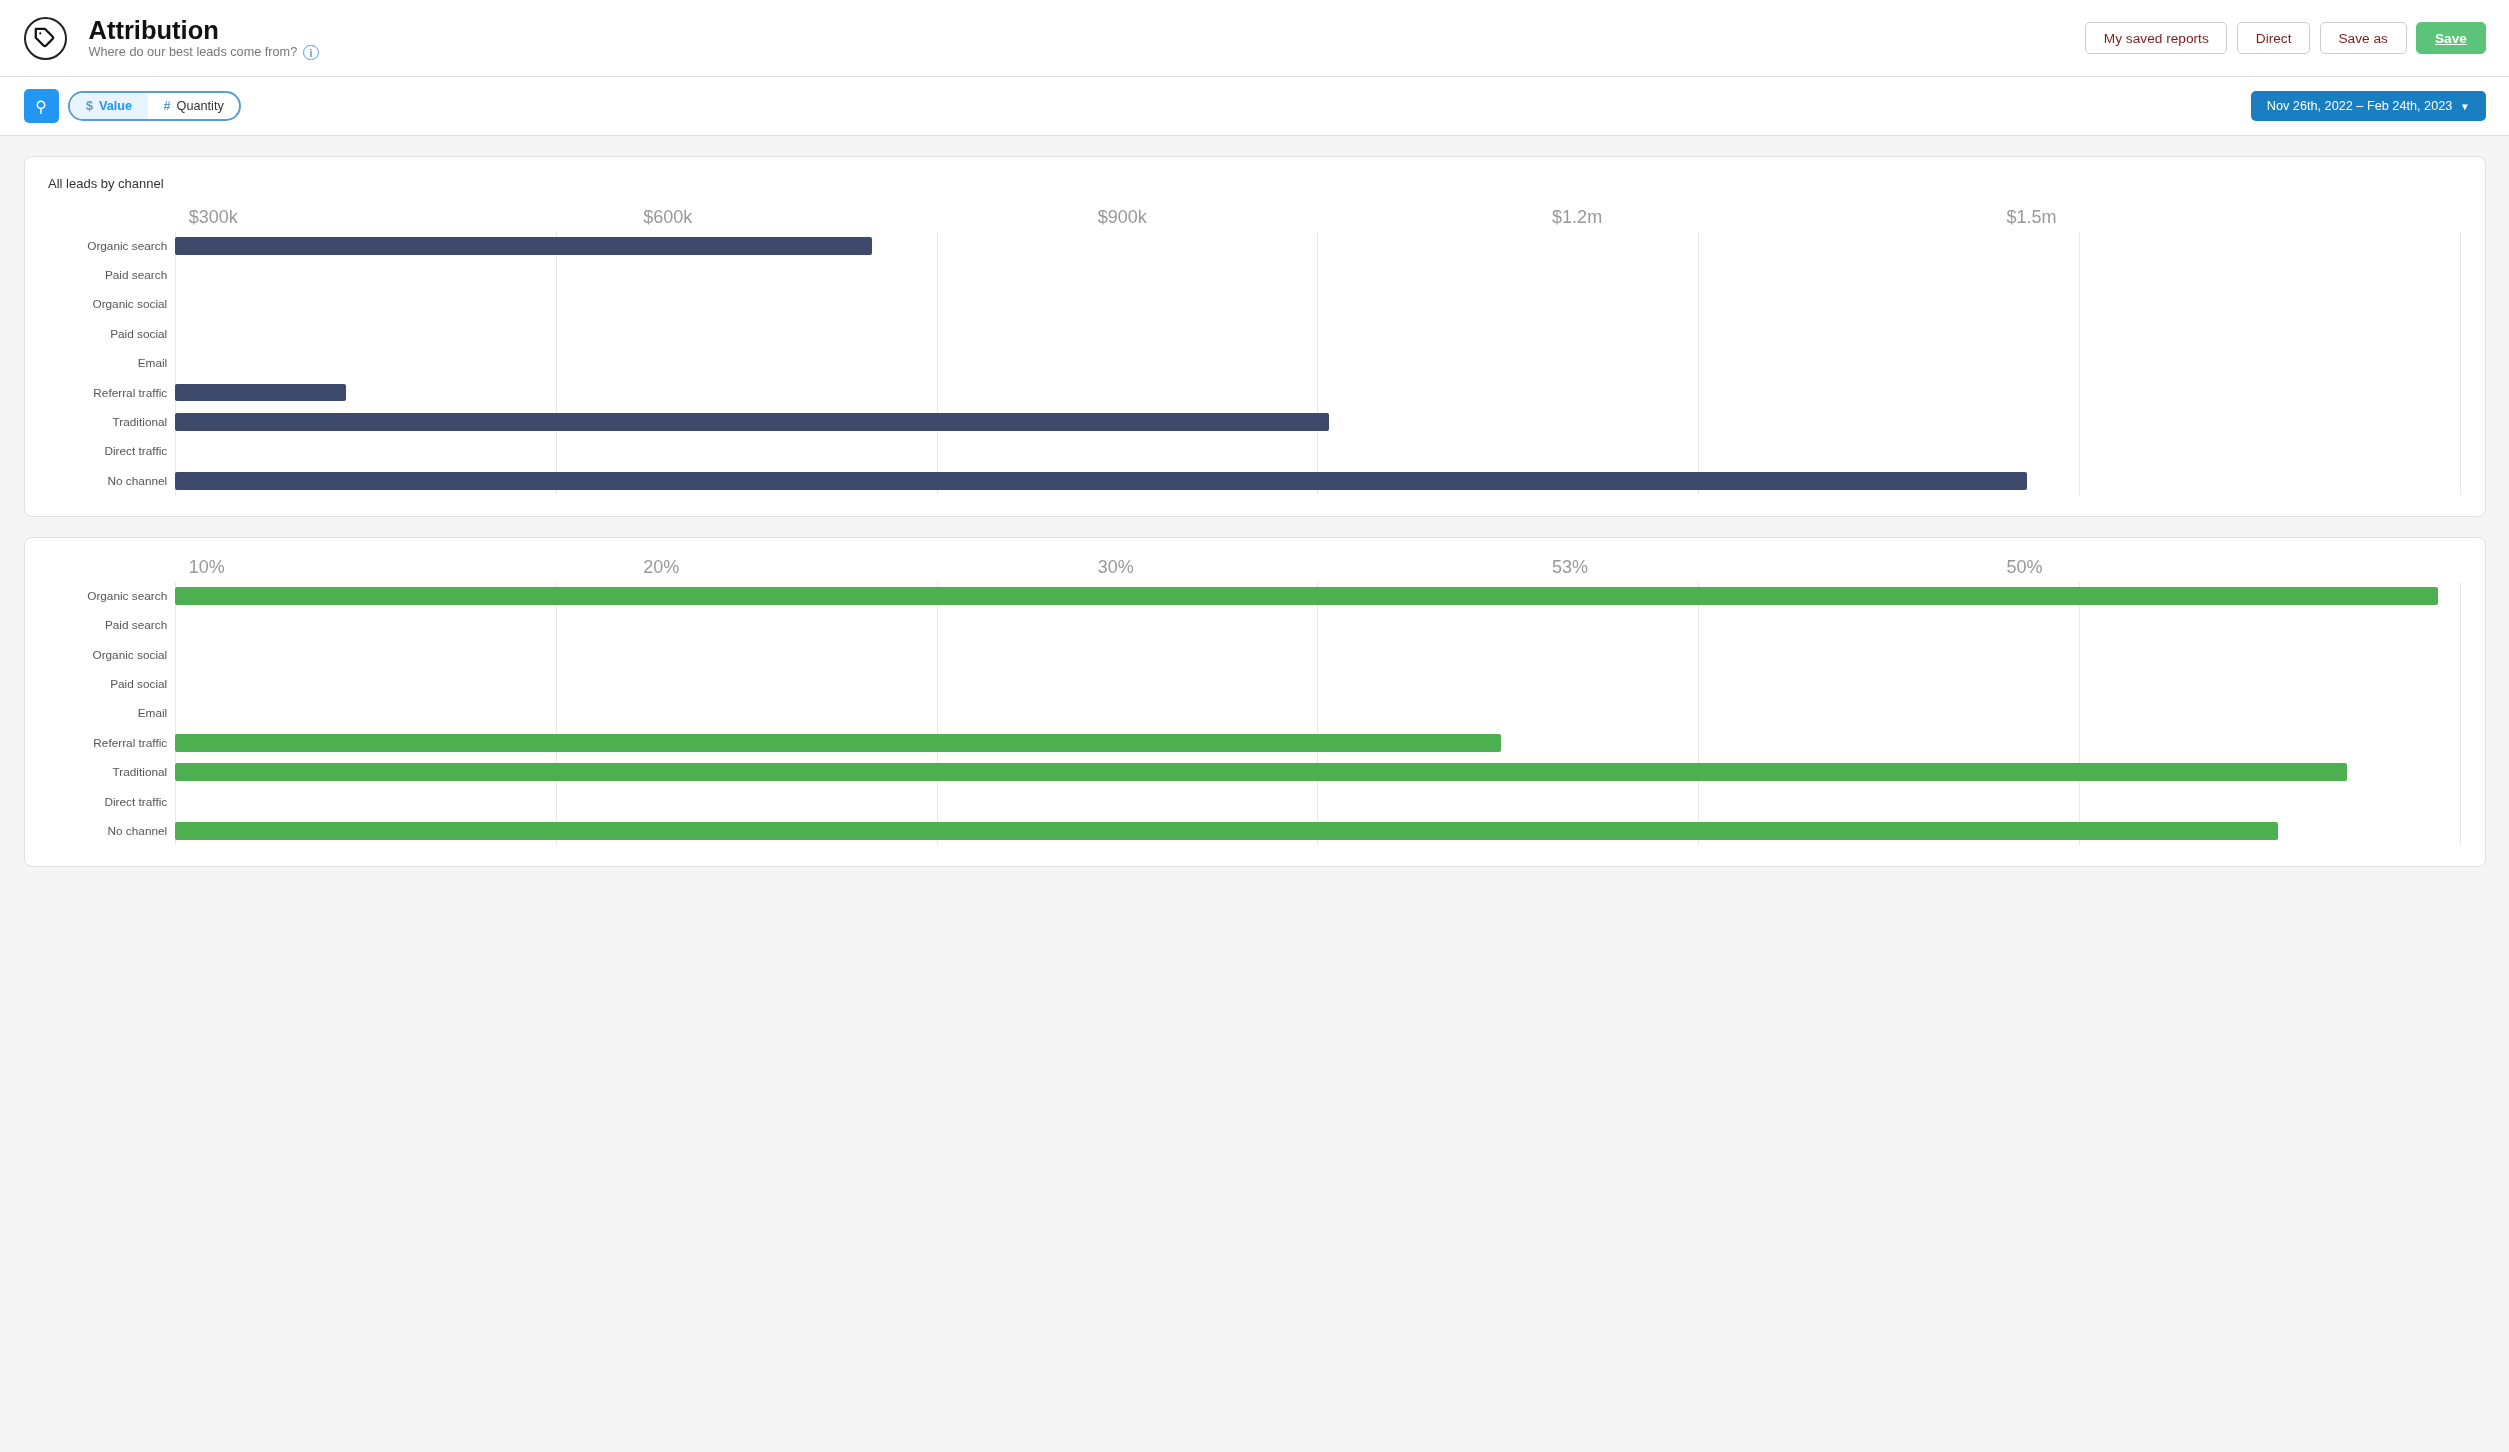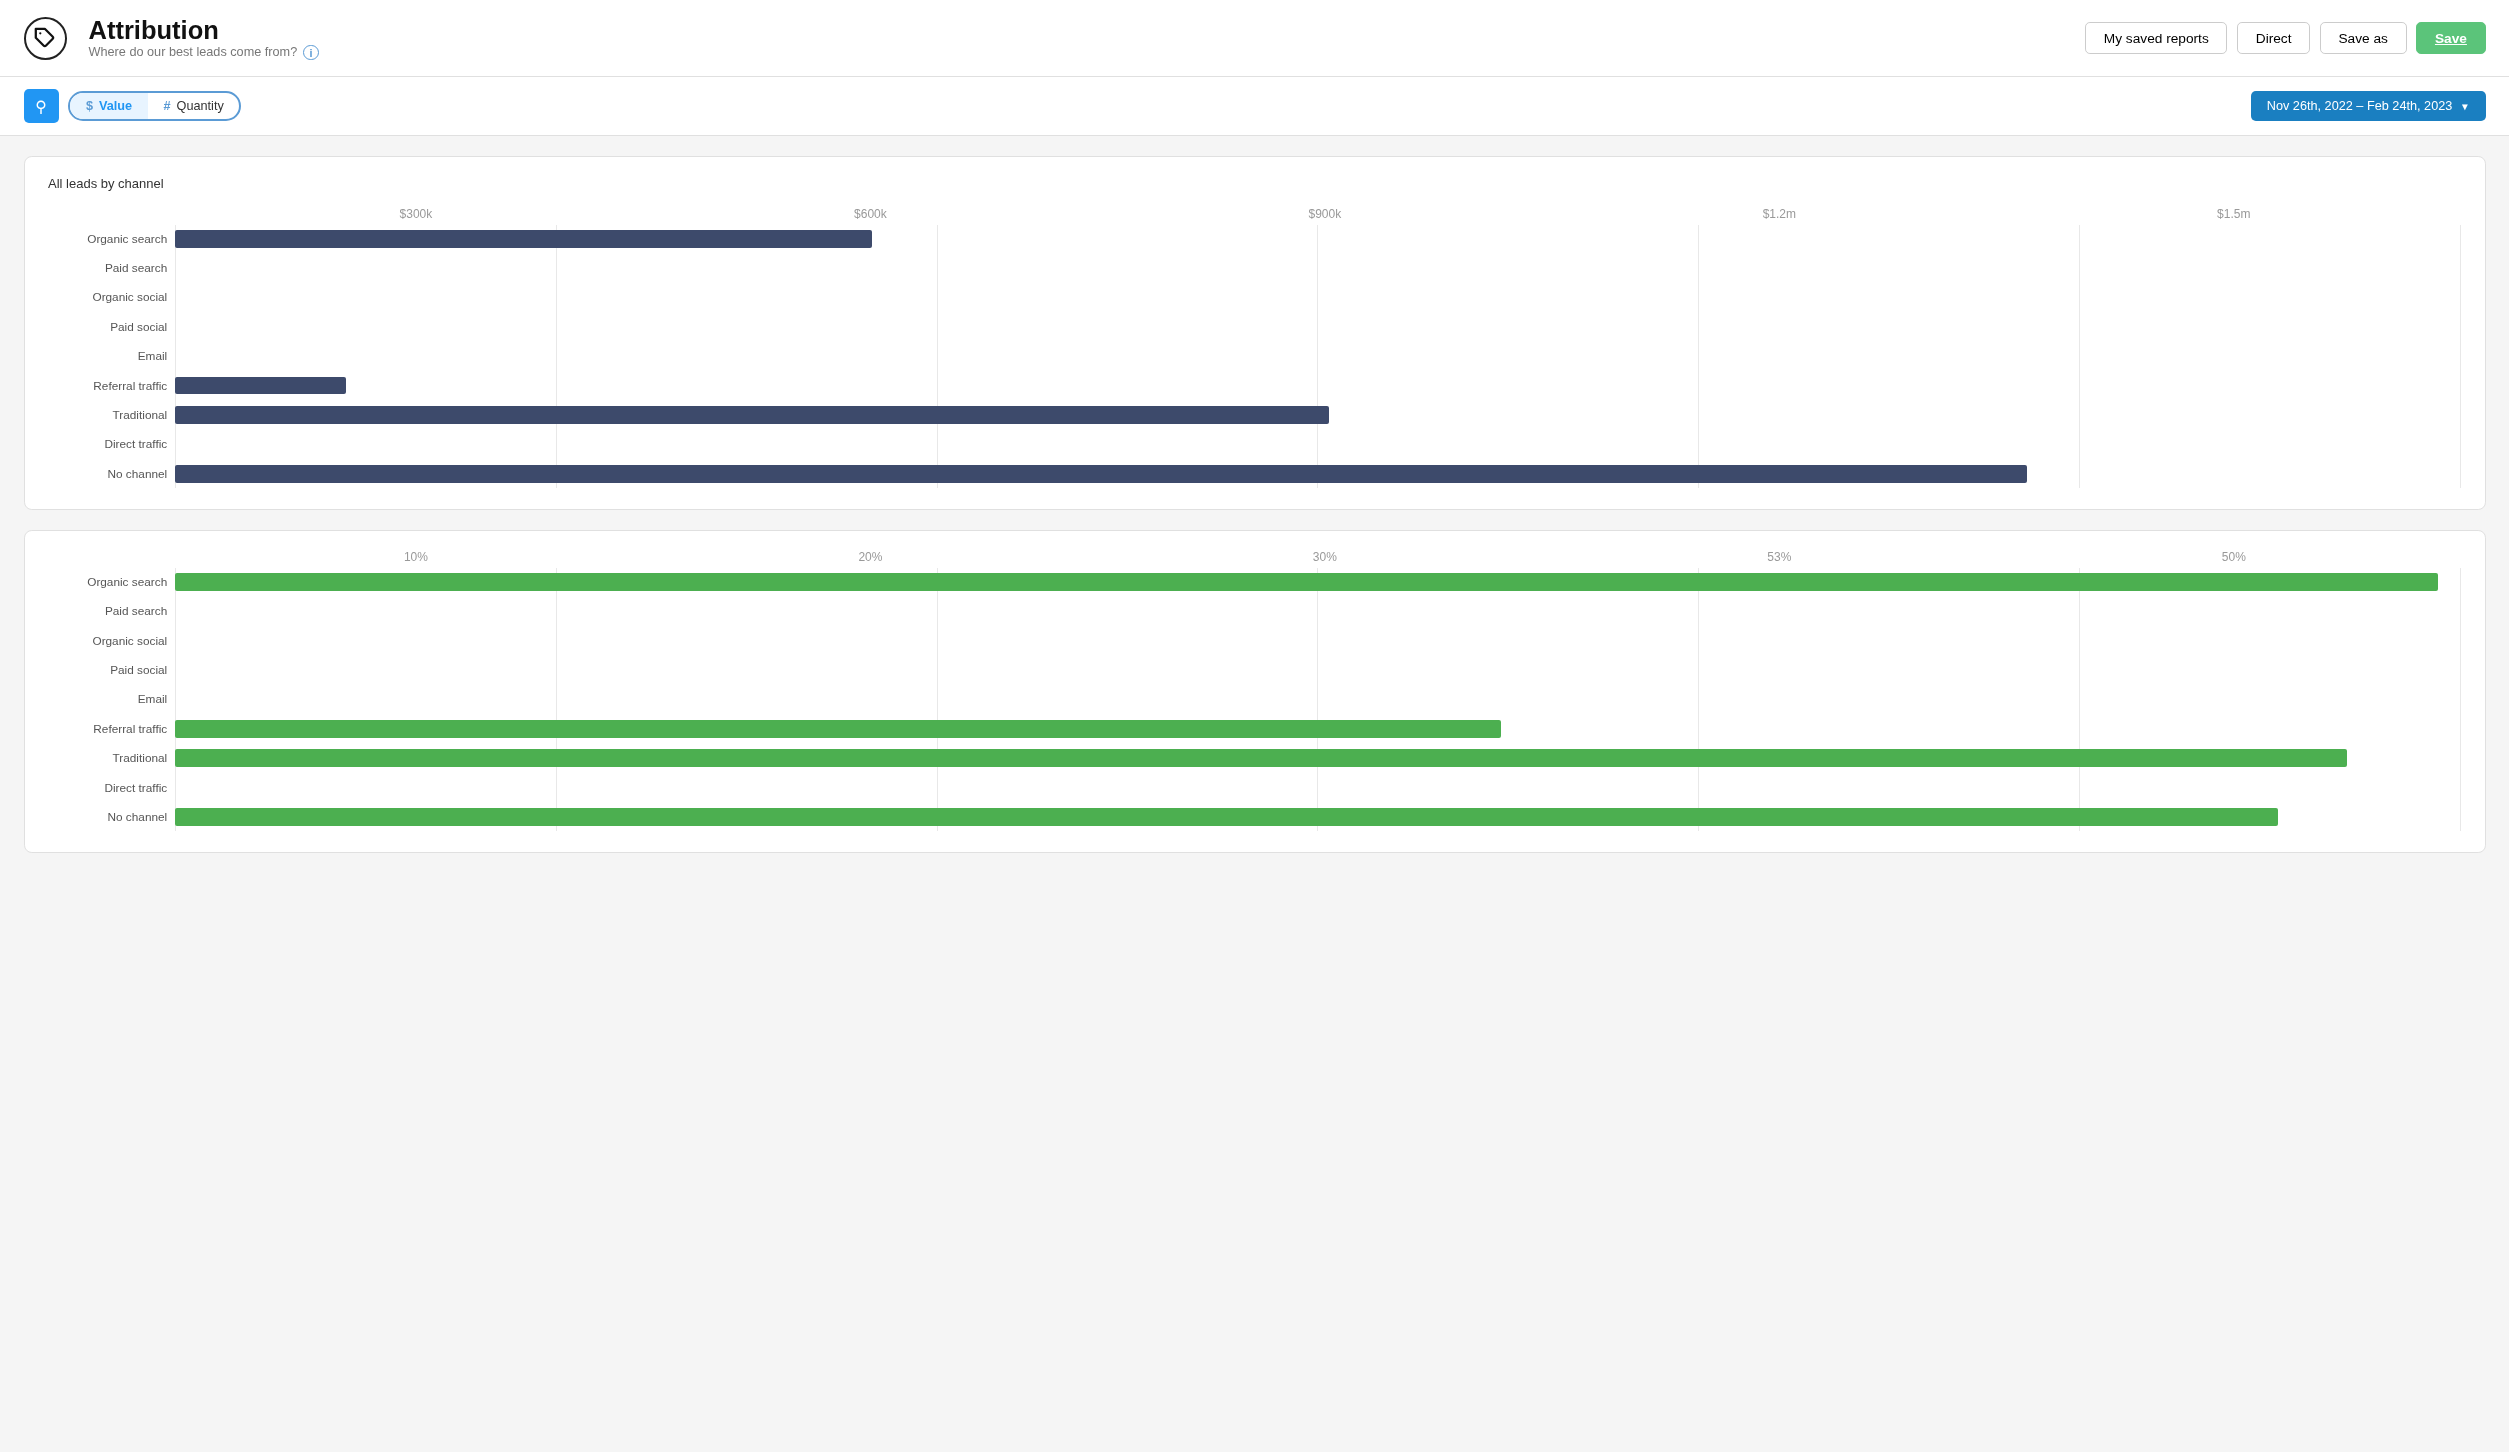--- a/index.html
+++ b/index.html
@@ -26,21 +26,21 @@
     .header-title h1 { font-size: 25.5px; font-weight: 700; color: #111; }
     .header-title p { font-size: 12.7px; color: #777; display: flex; align-items: flex-start; gap: 5.9px; }
     .info-icon {
       display: inline-flex; align-items: center; justify-content: center;
       width: 15.7px; height: 15.7px; border-radius: 50%;
       border: 1.5px solid #5b9bd5; color: #5b9bd5; font-size: 10.8px; font-weight: bold;
     }
     .header-actions { display: flex; align-items: center; gap: 9.8px; }
     .btn {
       padding: 7.8px 17.6px; border-radius: 4.9px; border: 1px solid #ccc;
-      background: #fff; cursor: pointer; font-size: 13.7px; color: #000000;
+      background: #fff; cursor: pointer; font-size: 13.7px; color: #7f1d1d;
     }
     .btn-primary { background: #5bc47a; color: #fff; border-color: #5bc47a; font-weight: 600; text-decoration: underline; }
     .btn-outlined { border: 1px solid #ccc; background: #fff; }
 
     .toolbar {
       background: #fff;
       padding: 11.8px 23.5px;
       display: flex;
       align-items: center;
       justify-content: space-between;
@@ -73,21 +73,21 @@
 
     .chart-card {
       background: #fff; border: 1px solid #e0e0e0; border-radius: 7.8px; padding: 19.6px 23.5px;
     }
     .chart-title { font-size: 13px; font-weight: 400; margin-bottom: 15.7px; }
 
     .bar-chart { width: 100%; }
     .x-axis-labels {
       display: flex; margin-left: 127px; margin-bottom: 3.9px;
     }
-    .x-label { font-size: 12px; color: #999; flex: 1; text-align: center; }
+    .x-label { font-size: 18px; color: #999; flex: 1; text-align: left; }
     .x-label:first-child { text-align: left; }
 
     .chart-rows { position: relative; margin-left: 127px; }
     .grid-lines {
       position: absolute; top: 0; left: 0; right: 0; bottom: 0;
       display: flex; pointer-events: none;
     }
     .grid-line {
       border-left: 1px solid #e8e8e8; flex: 1;
     }

